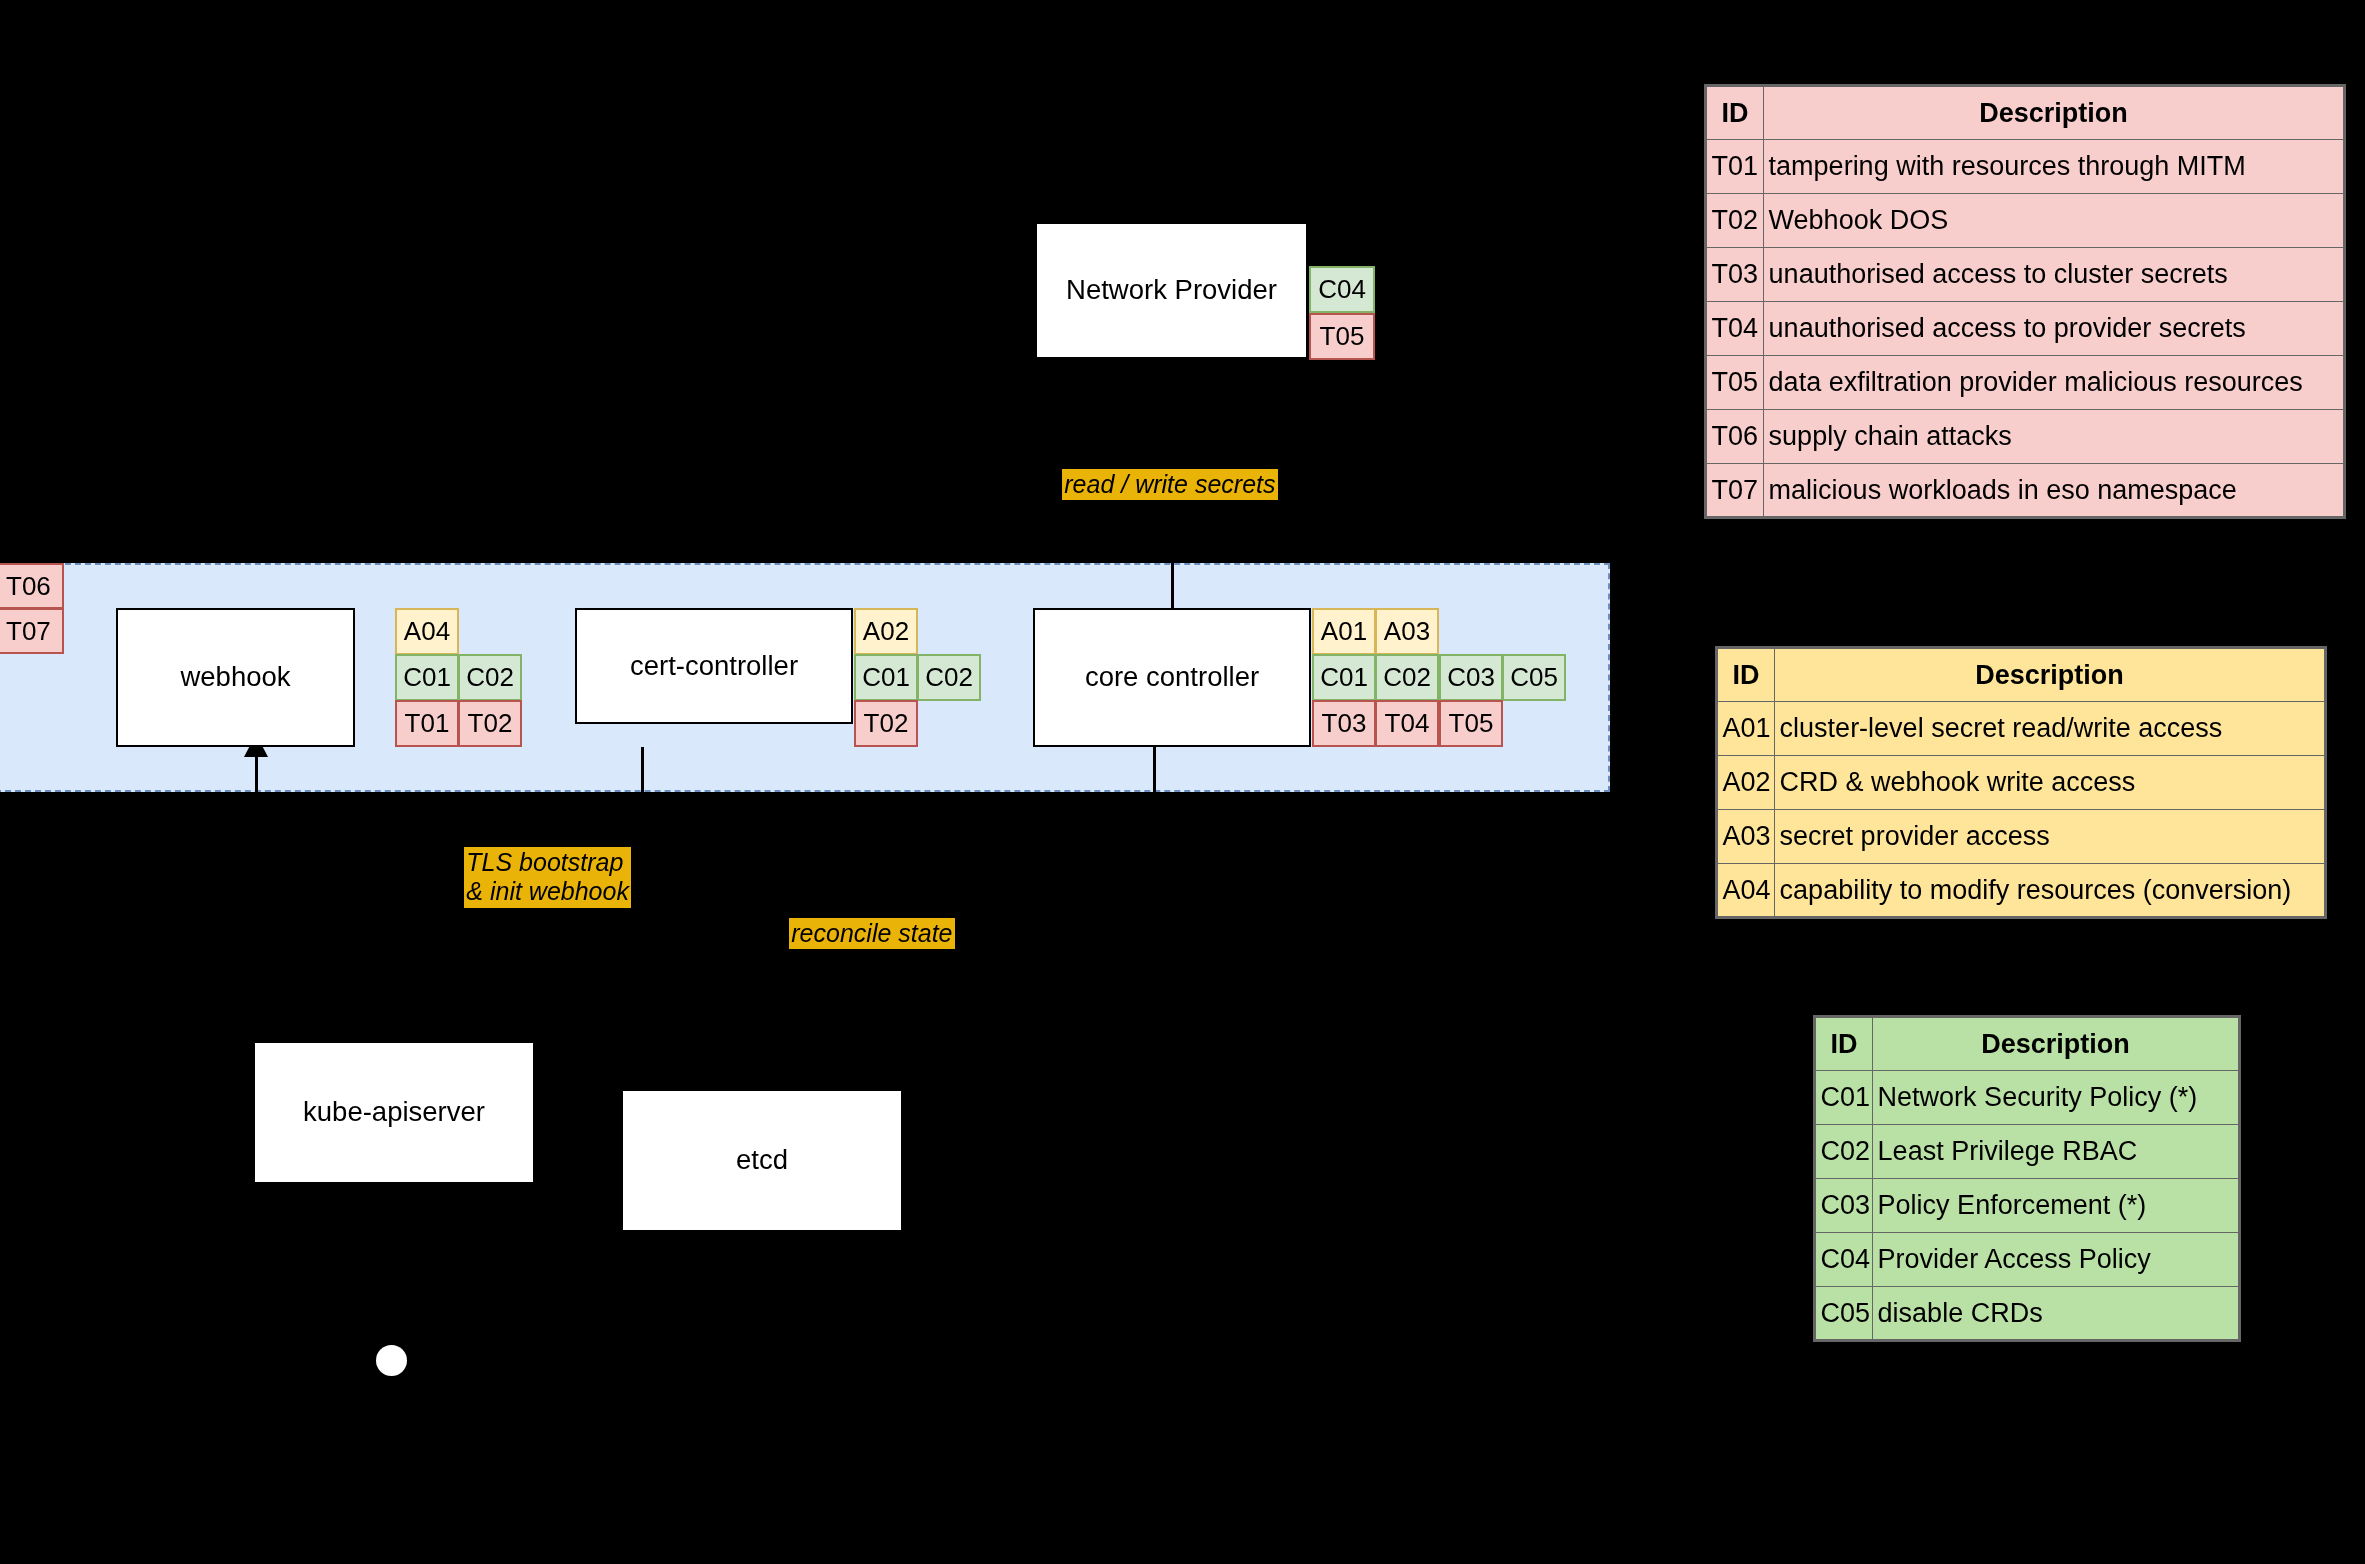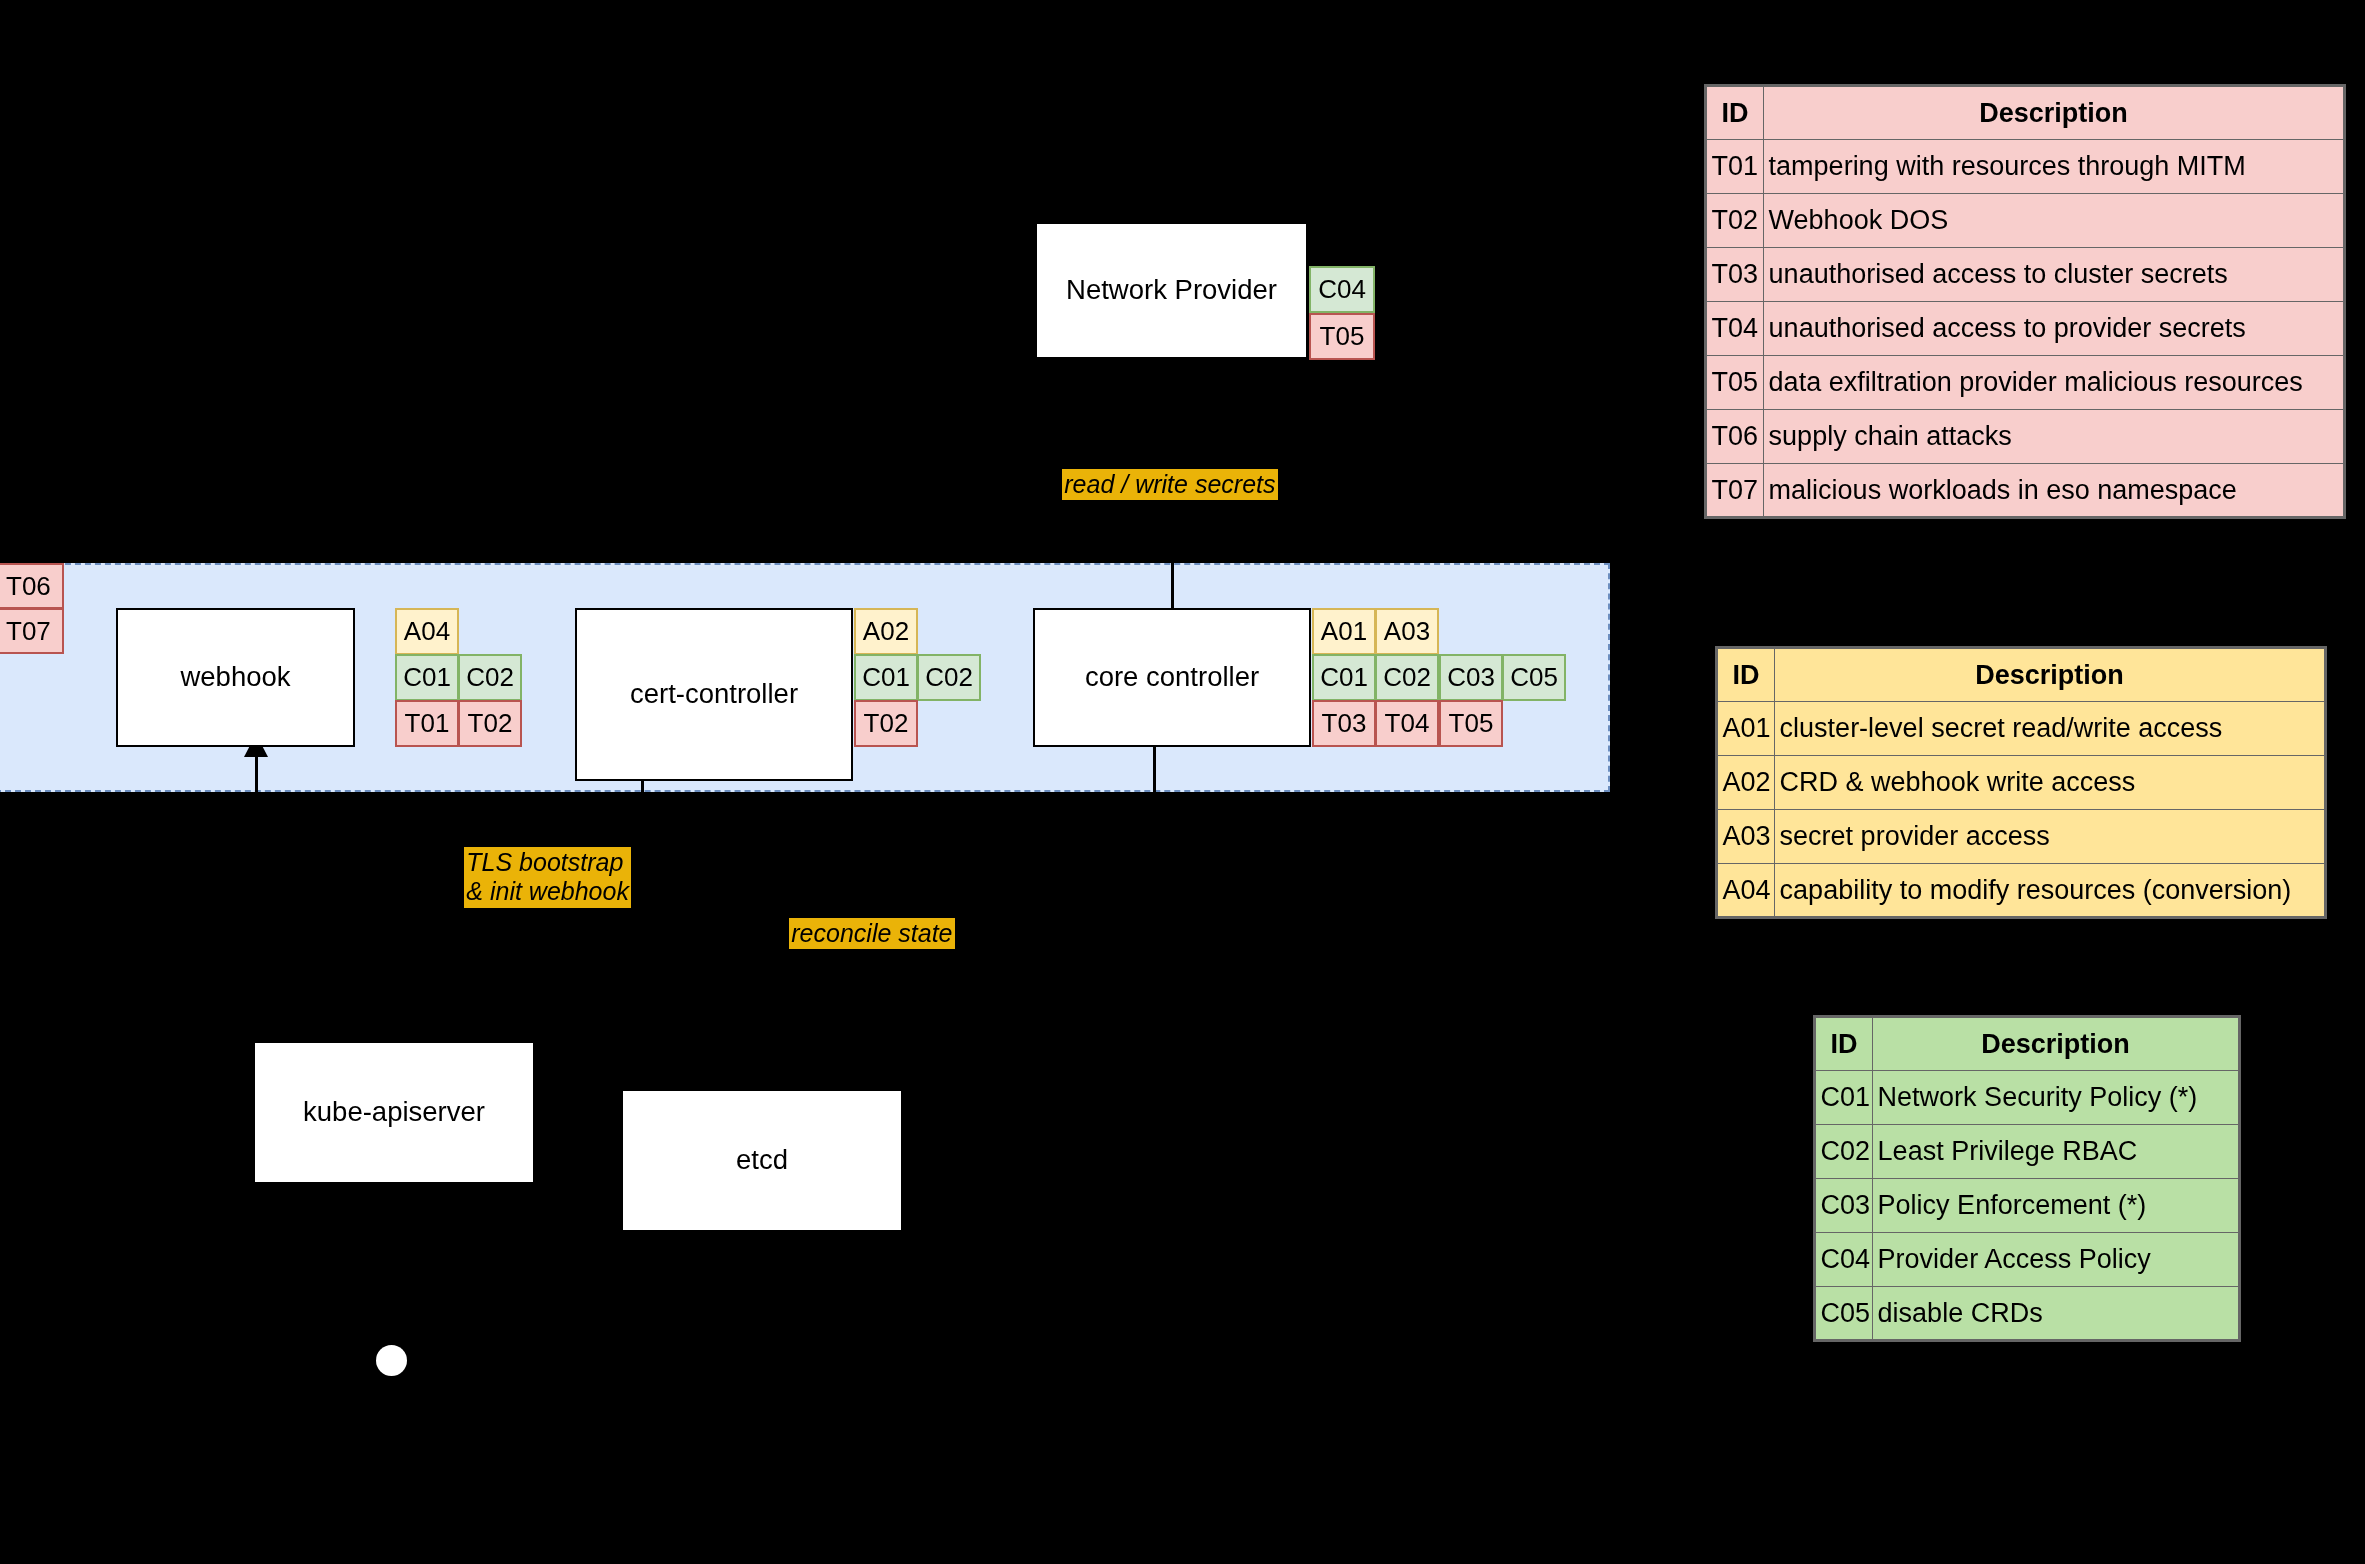--- a/index.html
+++ b/index.html
@@ -136,21 +136,21 @@
 
   <div class="abs node-box" style="left:116px; top:608px; width:239px; height:139px;">
     <span>webhook</span>
   </div>
   <div class="abs tag tag-asset" style="left:395px; top:608px; width:64px; height:47px;">A04</div>
   <div class="abs tag tag-ctrl" style="left:395px; top:654px; width:64px; height:47px;">C01</div>
   <div class="abs tag tag-ctrl" style="left:458px; top:654px; width:64px; height:47px;">C02</div>
   <div class="abs tag tag-threat" style="left:395px; top:700px; width:64px; height:47px;">T01</div>
   <div class="abs tag tag-threat" style="left:458px; top:700px; width:64px; height:47px;">T02</div>
 
-  <div class="abs node-box" style="left:575px; top:608px; width:278px; height:173px;">
+  <div class="abs node-box" style="left:575px; top:608px; width:278px; height:116px;">
     <span>cert-controller</span>
   </div>
   <div class="abs tag tag-asset" style="left:854px; top:608px; width:64px; height:47px;">A02</div>
   <div class="abs tag tag-ctrl" style="left:854px; top:654px; width:64px; height:47px;">C01</div>
   <div class="abs tag tag-ctrl" style="left:917px; top:654px; width:64px; height:47px;">C02</div>
   <div class="abs tag tag-threat" style="left:854px; top:700px; width:64px; height:47px;">T02</div>
 
   <div class="abs node-box" style="left:1033px; top:608px; width:278px; height:139px;">
     <span>core controller</span>
   </div>

